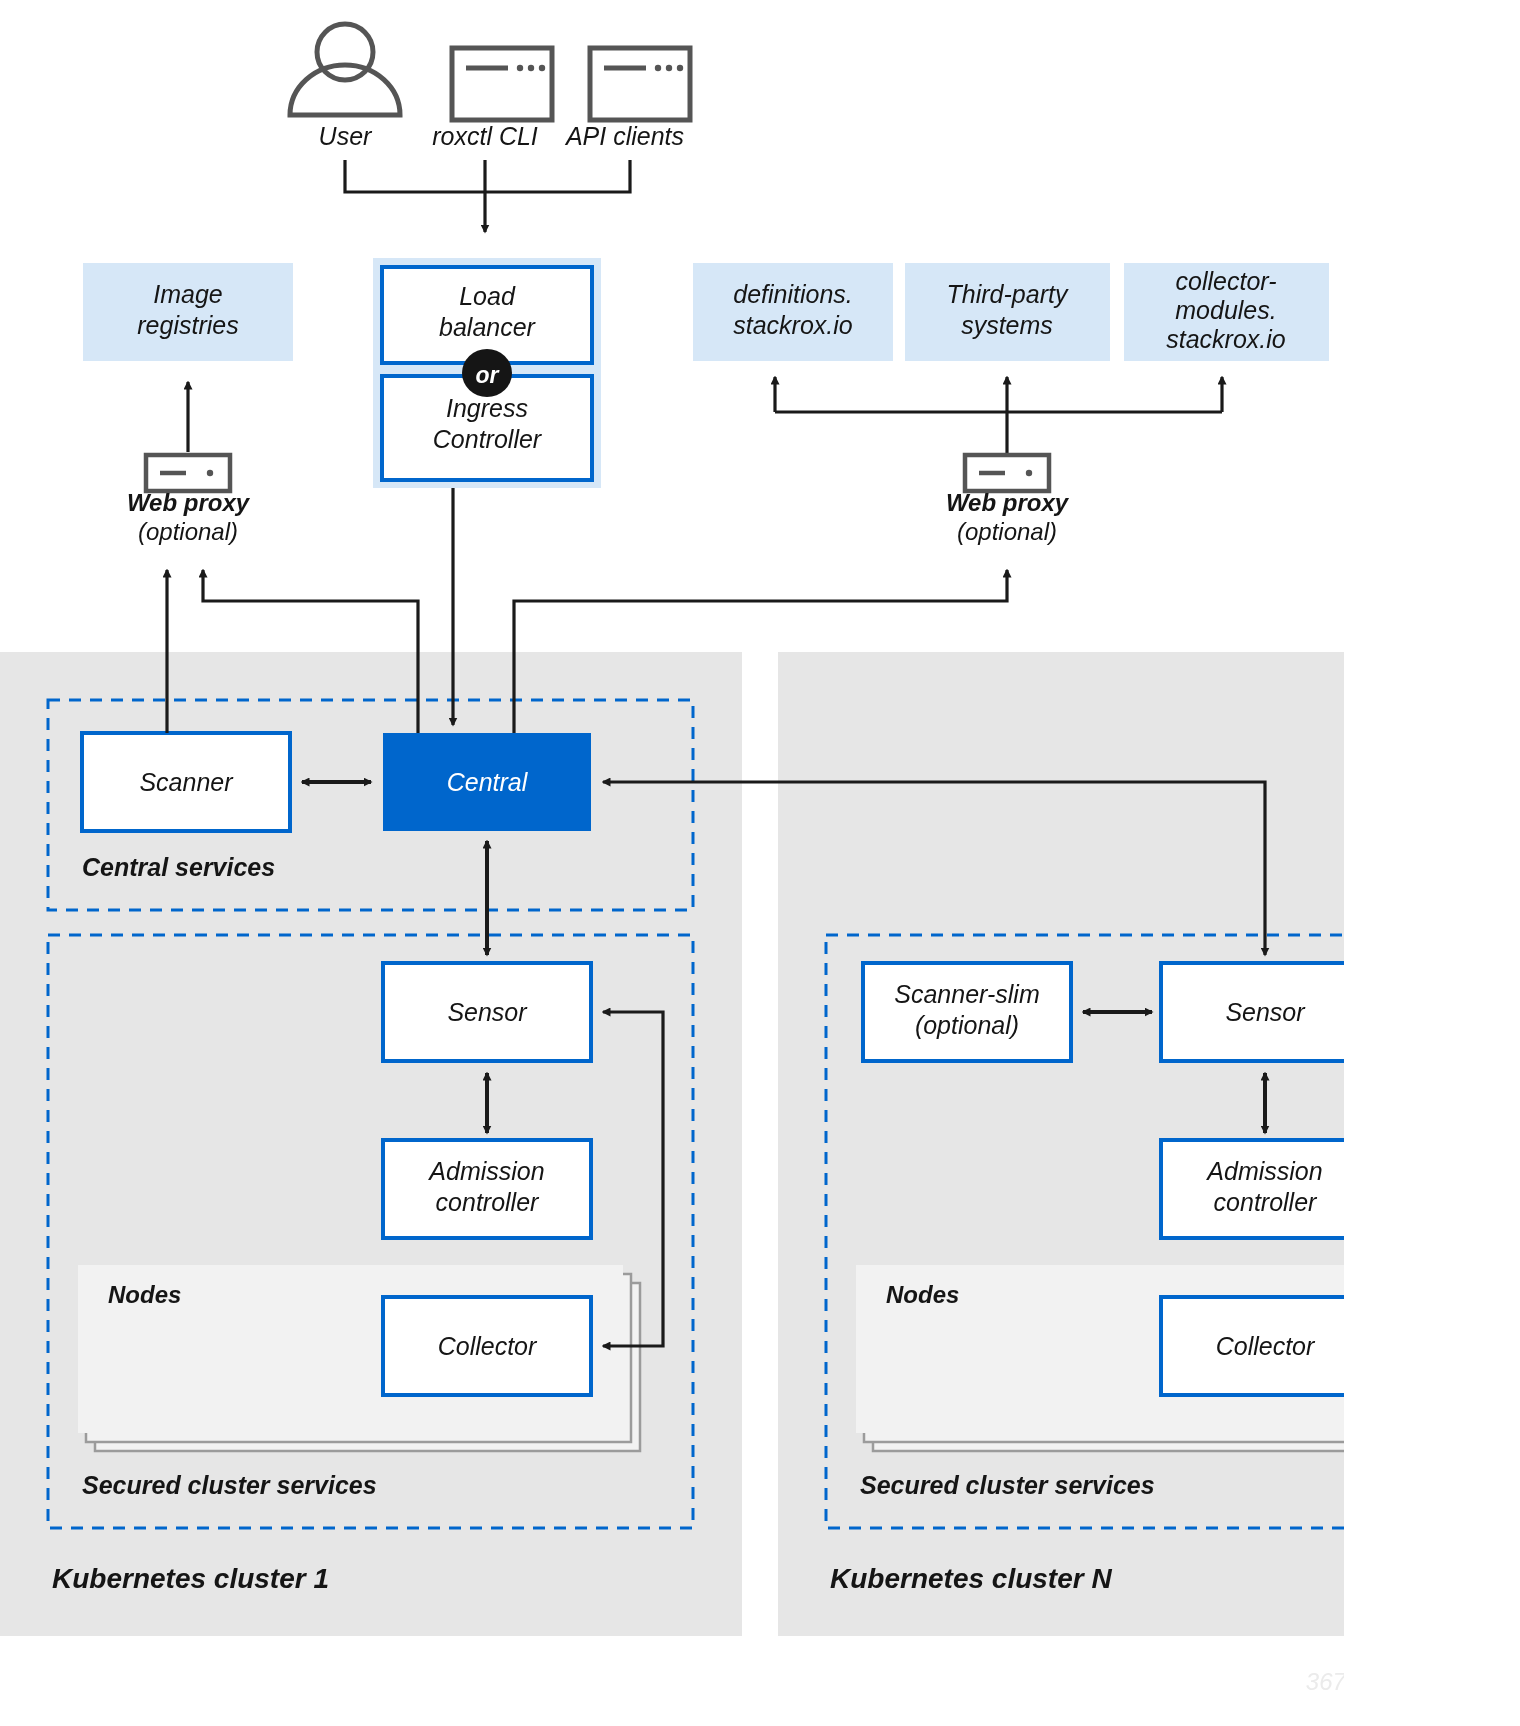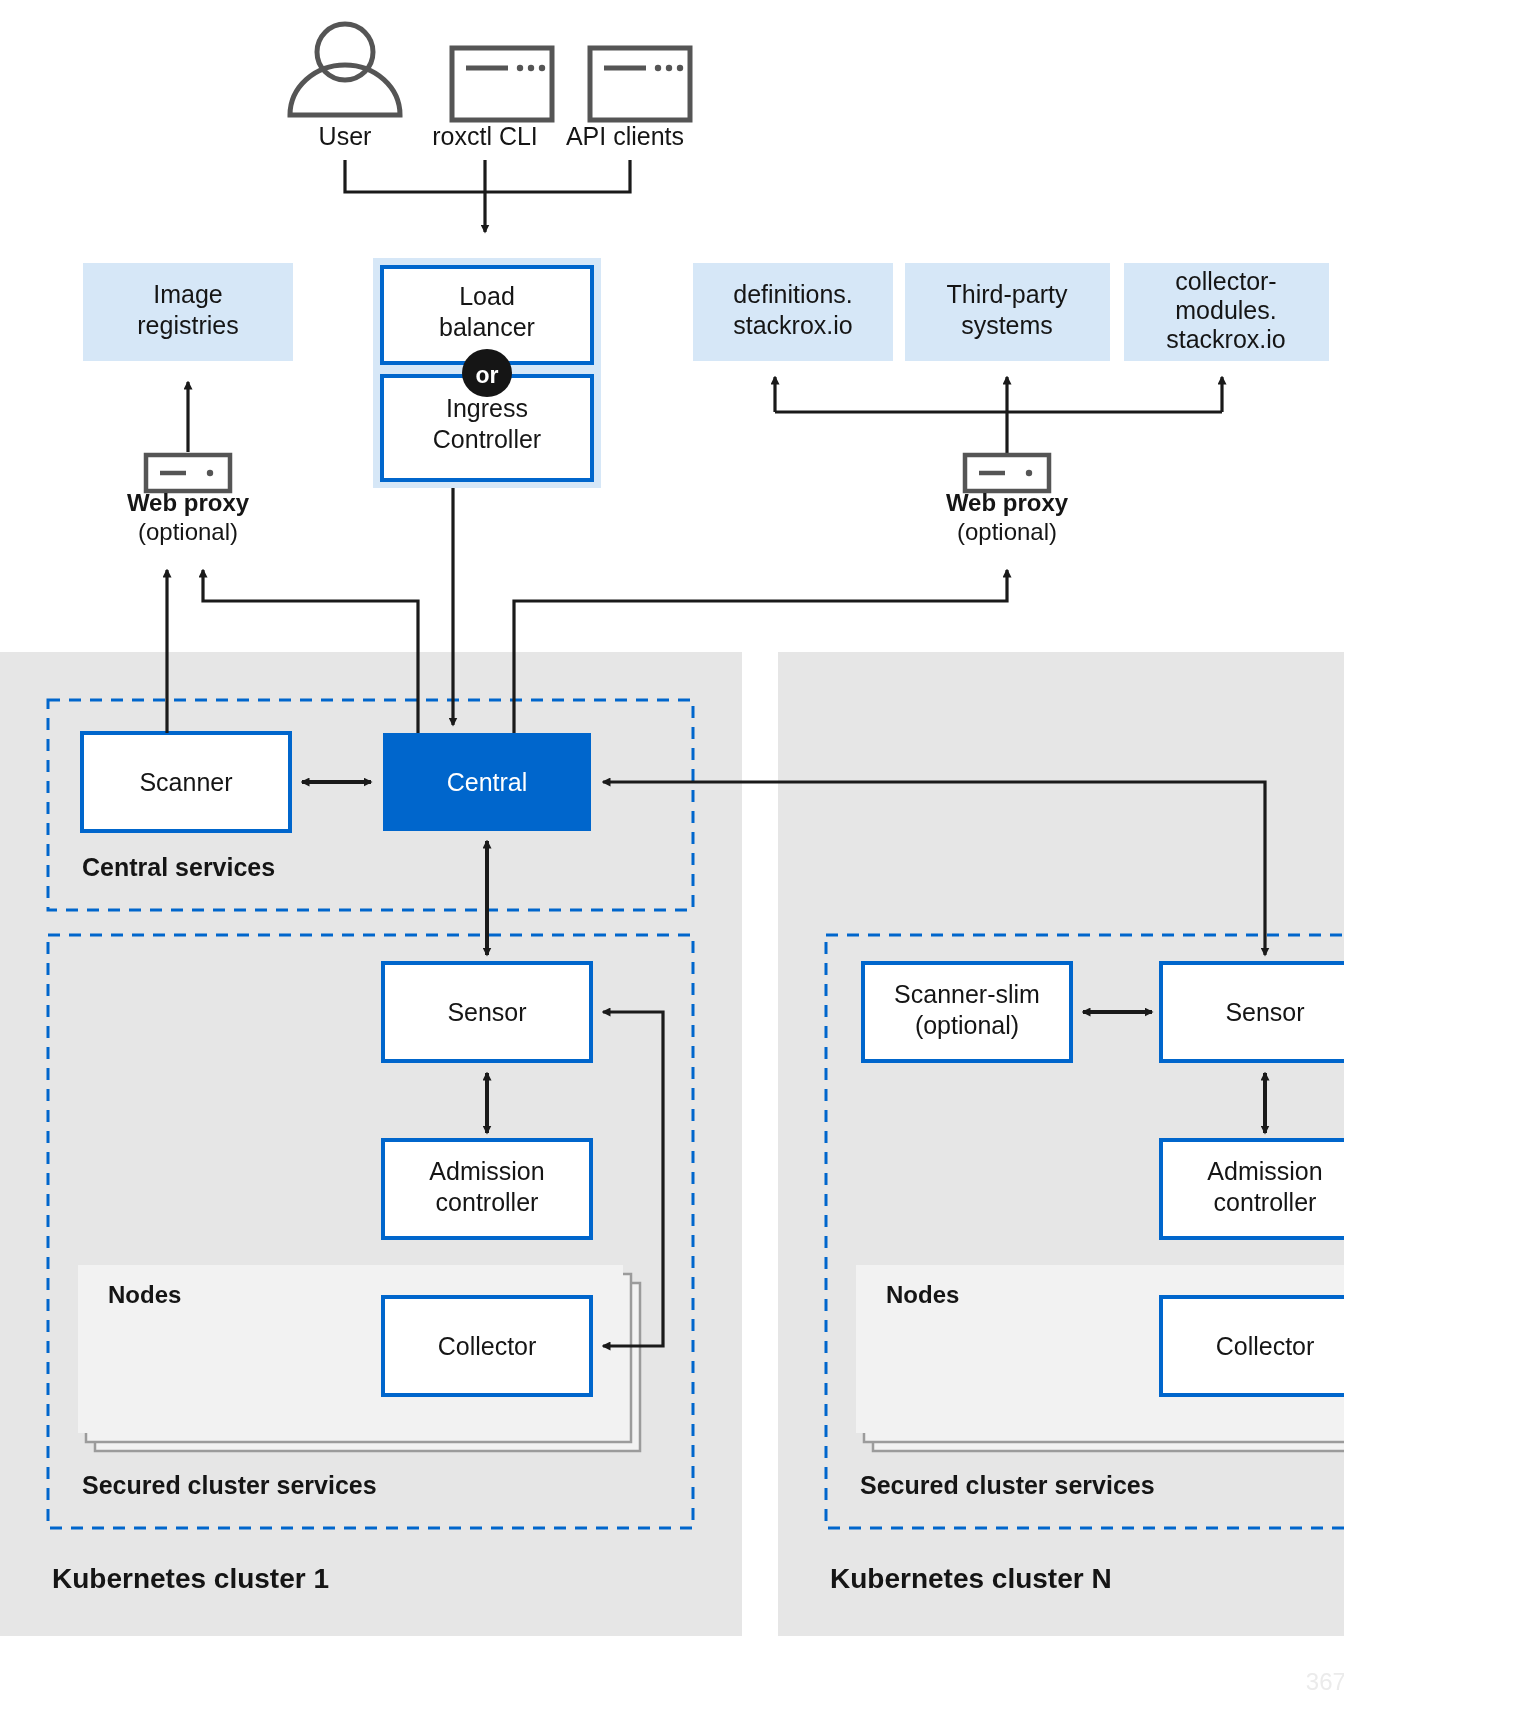--- a/index.html
+++ b/index.html
@@ -1,17 +1,17 @@
 <!DOCTYPE html>
 <html><head>
 <meta charset="utf-8">
 <style>
   html,body{margin:0;padding:0;background:#ffffff;}
   body{width:1520px;height:1726px;font-family:"Liberation Sans",sans-serif;}
-  #stage{position:relative;width:1344px;height:1726px;overflow:hidden;}
+  #stage{position:relative;width:1344px;height:1726px;overflow:hidden;font-style:italic;}
   svg{display:block;}
   .nd-label{font-family:"Liberation Sans",sans-serif;}
 </style>
 </head>
 <body>
 
 <div id="stage">
 <svg width="1520" height="1726" viewBox="0 0 1520 1726" xmlns="http://www.w3.org/2000/svg">
 
   <defs>

